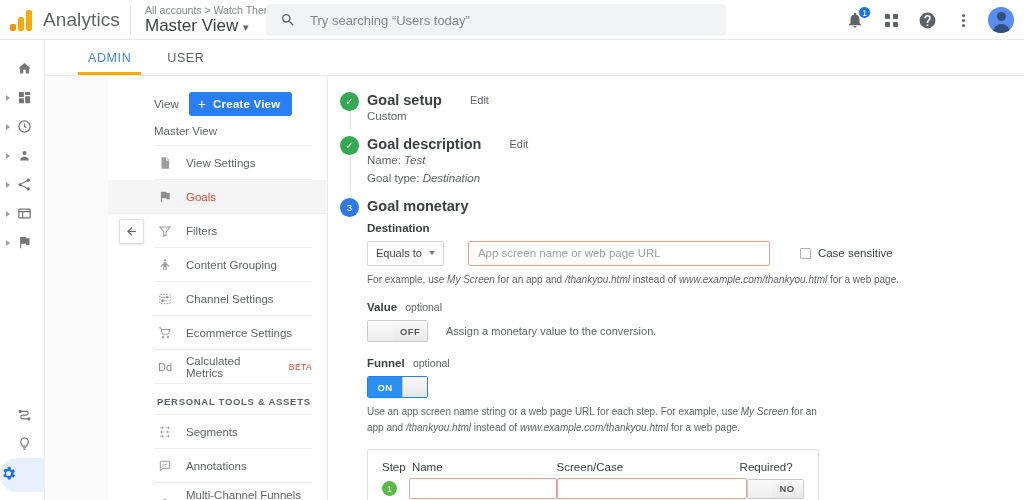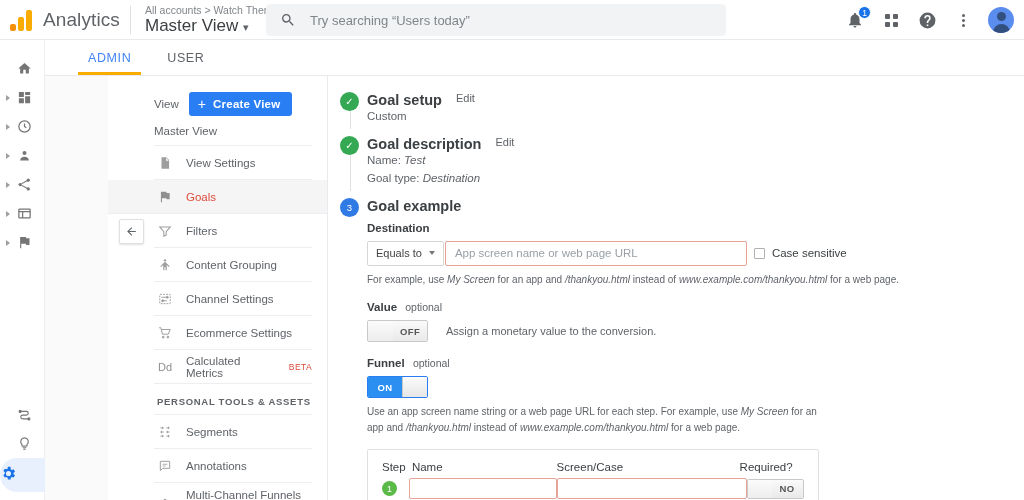--- a/index.html
+++ b/index.html
@@ -153,30 +153,30 @@
   .step-row { position: relative; padding-left: 27px; }
   .step-line { position: absolute; left: 10px; top: 14px; bottom: -4px; width: 1px; background: #e0e0e0; }
   .dot {
     position: absolute; left: 0; top: 0; width: 19px; height: 19px; border-radius: 50%;
     display: flex; align-items: center; justify-content: center;
     font-size: 10px; color: #fff;
   }
   .dot.done { background: #34a853; }
   .dot.num  { background: #2f7ae5; font-size: 9.5px; }
   .step-title { font-size: 14.5px; color: #3c4043; font-weight: bold; display: flex;
-                align-items: flex-start; gap: 14px; }
+                align-items: center; gap: 28px; }
   .step-title .edit { font-size: 11px; color: #5f6368; font-weight: normal; }
   .step-sub { font-size: 11.5px; color: #5f6368; line-height: 1.5; }
   .ital { font-style: italic; }
 
   .details { padding-left: 27px; margin-top: 8px; }
   .fld-label { font-size: 11.5px; font-weight: bold; color: #3c4043; }
   .fld-label .opt { font-weight: normal; color: #5f6368; margin-left: 5px; font-size: 10.5px; }
 
-  .dest-row { display: flex; align-items: center; gap: 1px; margin-top: 7px; }
+  .dest-row { display: flex; align-items: center; gap: 24px; margin-top: 7px; }
   .select {
     border: 1px solid #d6d6d6; background: #fff; border-radius: 2px; height: 25px;
     display: flex; align-items: center; gap: 7px; padding: 0 8px;
     font-size: 11px; color: #444;
   }
   .select .cv { width: 0; height: 0; border-left: 3.5px solid transparent;
                 border-right: 3.5px solid transparent; border-top: 4px solid #777; }
   .txtinput {
     height: 25px; border: 1px solid #e8a397; border-radius: 2px; background: #fff;
     display: flex; align-items: center; padding: 0 9px; font-size: 11.5px; color: #9aa0a6;
@@ -533,21 +533,21 @@
             <div>
               <span>Goal type:</span>
               <span class="ital">Destination</span>
             </div>
           </div>
         </div>
 
         <div class="step-row" style="margin-top:11px;">
           <div class="dot num">3</div>
           <div class="step-title">
-            <span>Goal example</span>
+            <span>Goal monetary</span>
           </div>
         </div>
 
         <div class="details">
 
           <div class="fld-label">Destination</div>
           <div class="dest-row">
             <div class="select">
               <span>Equals to</span>
               <span class="cv"></span>

